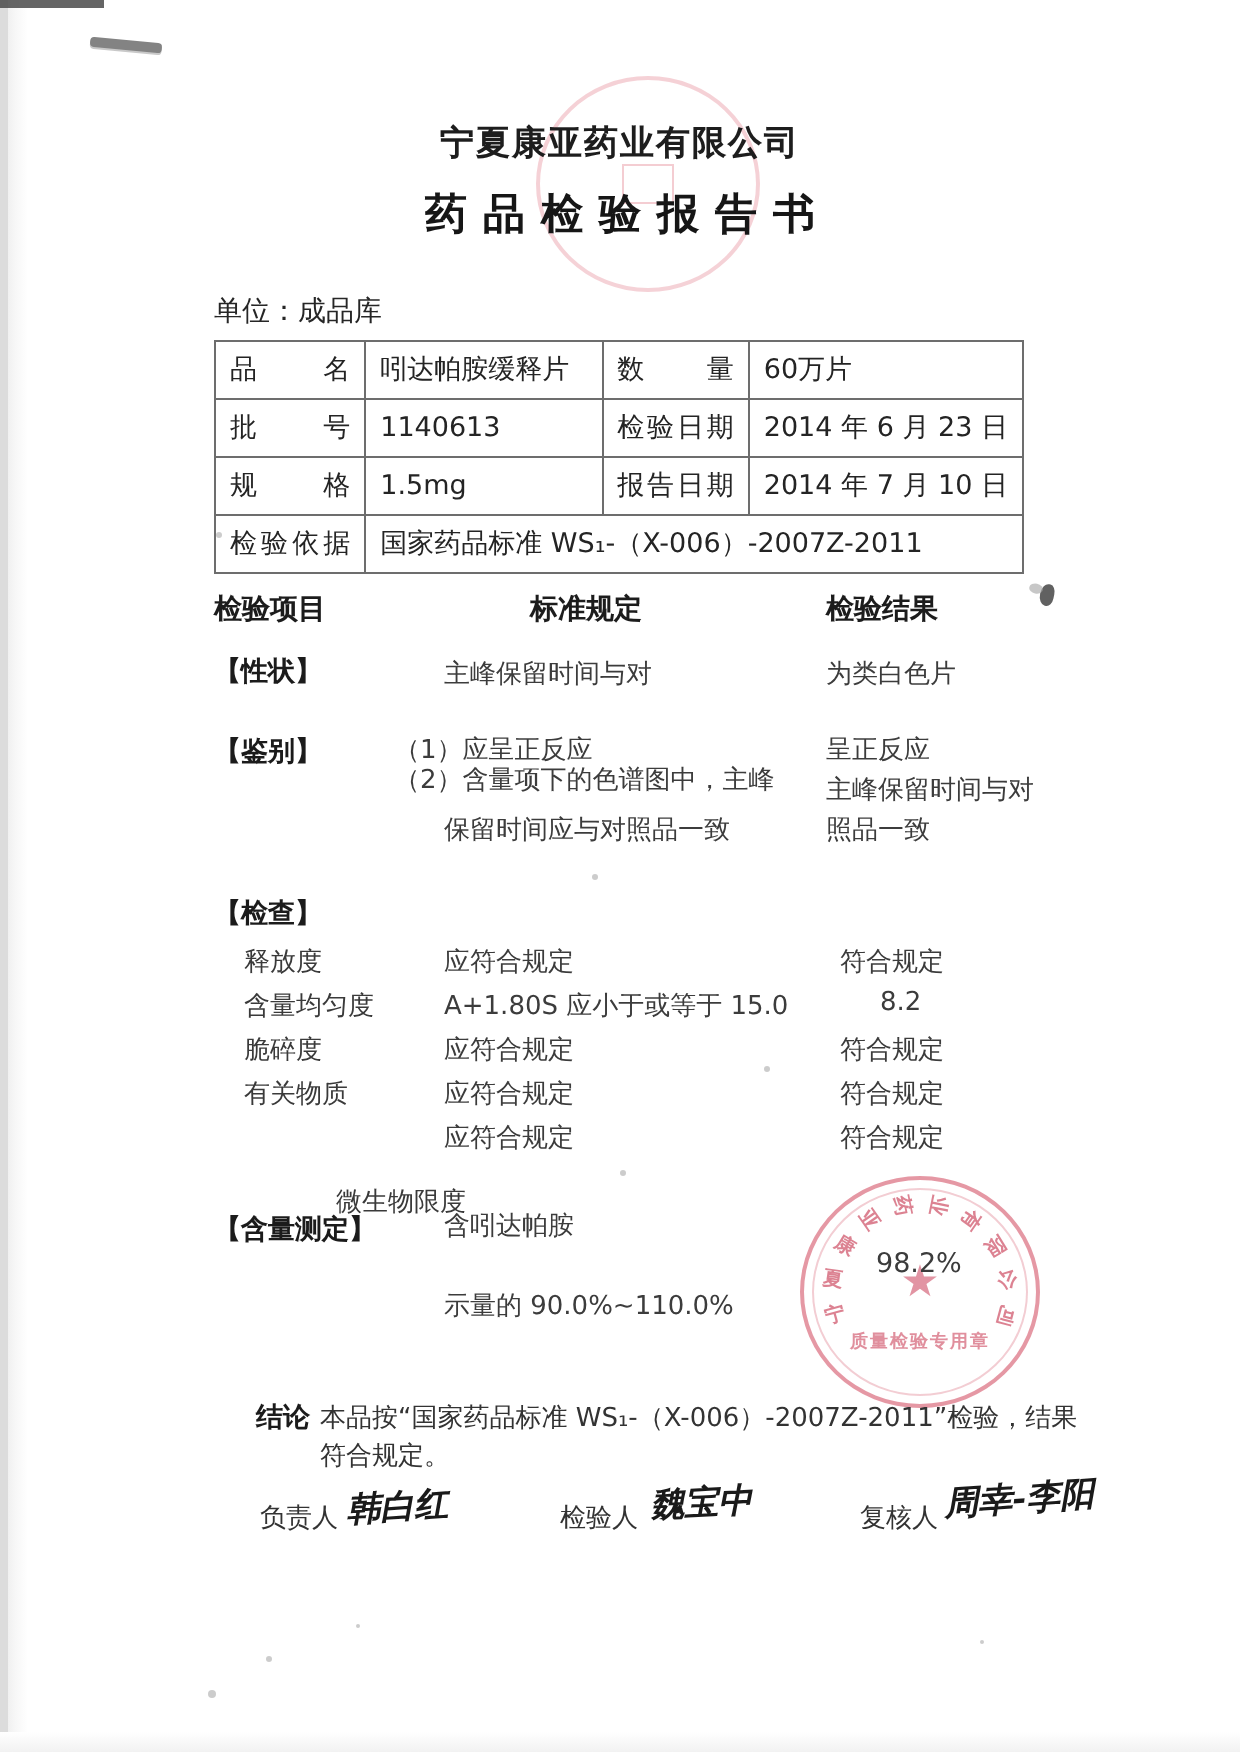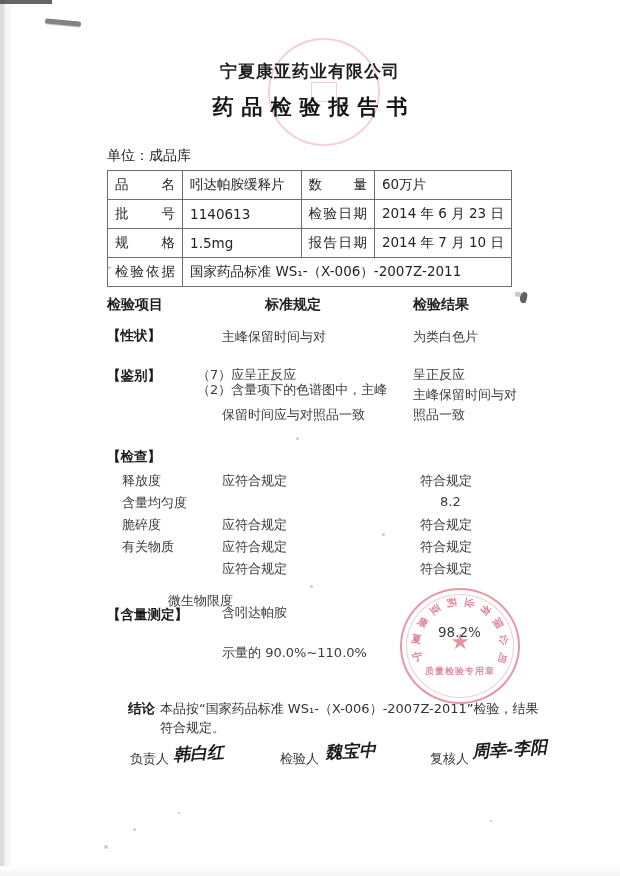--- a/index.html
+++ b/index.html
@@ -213,34 +213,35 @@
 
   <div class="col-head ch-item">检验项目</div>
   <div class="col-head ch-std">标准规定</div>
   <div class="col-head ch-res">检验结果</div>
 
   <div class="sec" style="left:107px;top:327px;">【性状】</div>
   <div class="std" style="left:222px;top:328px;">主峰保留时间与对</div>
   <div class="res" style="left:413px;top:328px;">为类白色片</div>
 
   <div class="sec" style="left:107px;top:367px;">【鉴别】</div>
-  <div class="std" style="left:197px;top:366px;">（7）应呈正反应</div>
+  <div class="std" style="left:197px;top:366px;">（1）应呈正反应</div>
   <div class="std" style="left:197px;top:381px;">（2）含量项下的色谱图中，主峰</div>
   <div class="std" style="left:222px;top:406px;">保留时间应与对照品一致</div>
   <div class="res" style="left:413px;top:366px;">呈正反应</div>
   <div class="res" style="left:413px;top:386px;">主峰保留时间与对</div>
   <div class="res" style="left:413px;top:406px;">照品一致</div>
 
   <div class="sec" style="left:107px;top:448px;">【检查】</div>
 
   <div class="itm" style="left:122px;top:472px;">释放度</div>
   <div class="std" style="left:222px;top:472px;">应符合规定</div>
   <div class="res" style="left:420px;top:472px;">符合规定</div>
 
   <div class="itm" style="left:122px;top:494px;">含量均匀度</div>
+  <div class="std" style="left:222px;top:494px;">A+1.80S 应小于或等于 15.0</div>
   <div class="res" style="left:440px;top:494px;">8.2</div>
 
   <div class="itm" style="left:122px;top:516px;">脆碎度</div>
   <div class="std" style="left:222px;top:516px;">应符合规定</div>
   <div class="res" style="left:420px;top:516px;">符合规定</div>
 
   <div class="itm" style="left:122px;top:538px;">有关物质</div>
   <div class="std" style="left:222px;top:538px;">应符合规定</div>
   <div class="res" style="left:420px;top:538px;">符合规定</div>
 

